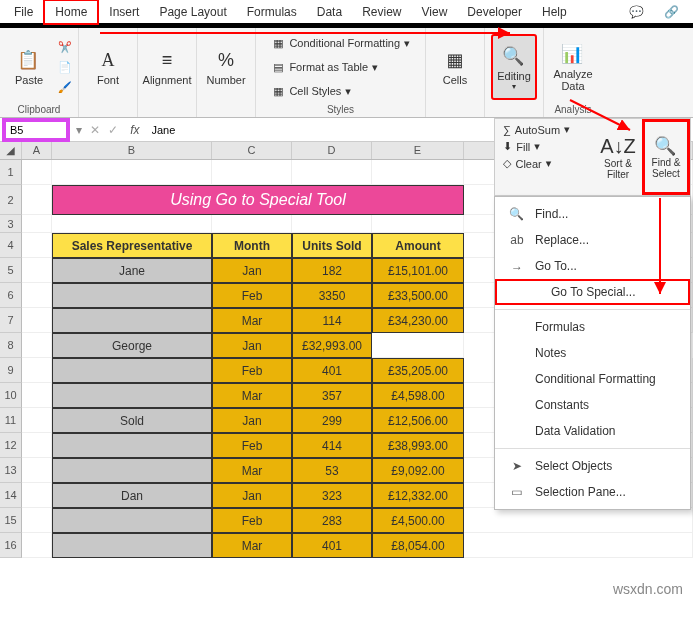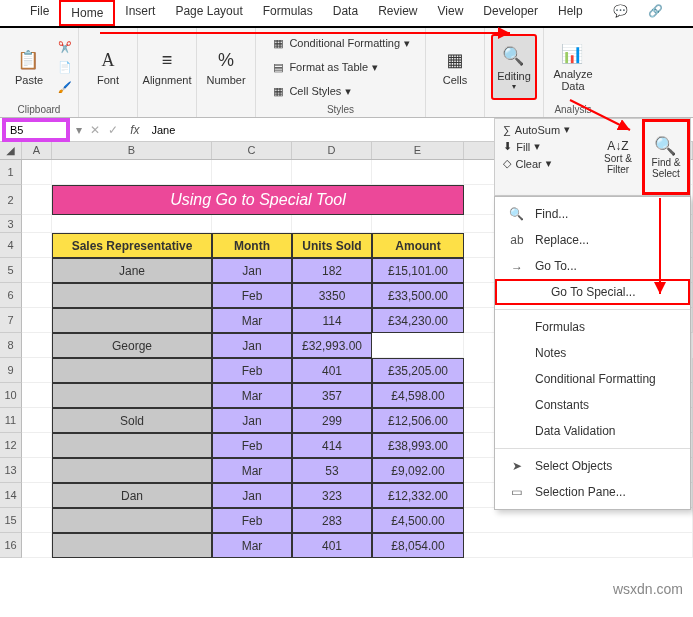--- a/index.html
+++ b/index.html
@@ -1,19 +1,19 @@
 <!DOCTYPE html>
 <html><head>
 <meta charset="utf-8">
 <style>
 * { margin: 0; padding: 0; box-sizing: border-box; font-family: "Segoe UI", Arial, sans-serif; }
 body { background: #fff; width: 693px; height: 617px; overflow: hidden; position: relative; font-size: 12px; color: #333; }
 
 
-.ribbon-tabs { display: flex; align-items: flex-start; height: 28px; padding: 0 20px; border-bottom: 2px solid #000000; }
+.ribbon-tabs { display: flex; align-items: center; height: 28px; padding: 0 4px; border-bottom: 5px solid #000000; }
 .tab { padding: 4px 10px; cursor: pointer; }
 .tab.active { border: 2px solid red; font-weight: normal; }
 
 
 .ribbon { display: flex; height: 90px; border-bottom: 1px solid #bbb; background: #f5f5f5; }
 .group { display: flex; flex-direction: column; justify-content: space-between; align-items: center; padding: 4px 6px 2px; border-right: 1px solid #ddd; }
 .group .buttons { display: flex; align-items: center; gap: 6px; flex: 1; }
 .group .label { font-size: 10px; color: #555; padding-top: 2px; }
 .bigbtn { display: flex; flex-direction: column; align-items: center; justify-content: center; width: 46px; height: 66px; border-radius: 3px; }
 .bigbtn .icon { width: 24px; height: 24px; display: flex; align-items: center; justify-content: center; font-size: 18px; }
@@ -34,21 +34,21 @@
 .colheaders { display: grid; grid-template-columns: 22px 30px 160px 80px 80px 92px 1fr; background: #e6e6e6; border-bottom: 1px solid #bbb; }
 .colheaders div { text-align: center; font-size: 11px; border-right: 1px solid #ccc; padding: 2px 0; color: #555; }
 .rows { }
 .row { display: grid; grid-template-columns: 22px 30px 160px 80px 80px 92px 1fr; height: 25px; }
 .rowhead { background: #e6e6e6; text-align: center; font-size: 11px; color: #555; border-right: 1px solid #bbb; border-bottom: 1px solid #ccc; display: flex; align-items: center; justify-content: center; }
 .cellA { border-right: 1px solid #eee; border-bottom: 1px solid #eee; }
 
 
 .banner { grid-column: 3 / 7; background: #ec4899; color: #fff; text-align: center; font-size: 16px; font-style: italic; display: flex; align-items: center; justify-content: center; border: 1px solid #333; }
 .th-cell { background: #fde047; font-weight: bold; border: 1px solid #333; display: flex; align-items: center; justify-content: center; font-size: 12px; }
-.td-cell { border: 1px solid #333; display: flex; align-items: center; justify-content: center; font-size: 12px; background: #c4b5fd; }
+.td-cell { border: 1px solid #333; display: flex; align-items: center; justify-content: center; font-size: 12px; background: #eab308; }
 .td-cell.sel { background: #c8c8c8; }
 .row3 { height: 18px; }
 
 
 .menu { position: absolute; top: 196px; left: 494px; right: 2px; background: #fff; border: 1px solid #bbb; box-shadow: 3px 3px 6px rgba(0,0,0,0.2); padding: 4px 0; z-index: 10; }
 .menu .mitem { display: flex; align-items: center; gap: 10px; padding: 5px 14px; font-size: 12px; cursor: pointer; }
 .menu .micon { width: 16px; height: 16px; display: inline-flex; align-items: center; justify-content: center; color: #555; }
 .menu hr { border: none; border-top: 1px solid #ddd; margin: 4px 0; }
 .menu .mitem.highlight { border: 2px solid red; padding: 3px 28px; }
 
@@ -339,21 +339,21 @@
     </div>
 </div>
 
 <div class="editing-panel">
   <div class="leftcol">
     <div class="rc"><span>∑</span> <span>AutoSum</span> ▾</div>
     <div class="rc"><span>⬇</span> <span>Fill</span> ▾</div>
     <div class="rc"><span>◇</span> <span>Clear</span> ▾</div>
   </div>
   <div class="btncol">
-    <div style="font-size:12px">A↓Z</div>
+    <div style="font-size:20px">A↓Z</div>
     <div style="text-align:center;line-height:1.1">Sort &amp; Filter</div>
   </div>
   <div class="btncol findselect-box">
     <div style="font-size:18px">🔍</div>
     <div style="text-align:center;line-height:1.1">Find &amp; Select</div>
   </div>
 </div>
 
 <div class="menu">
   <div class="mitem">

